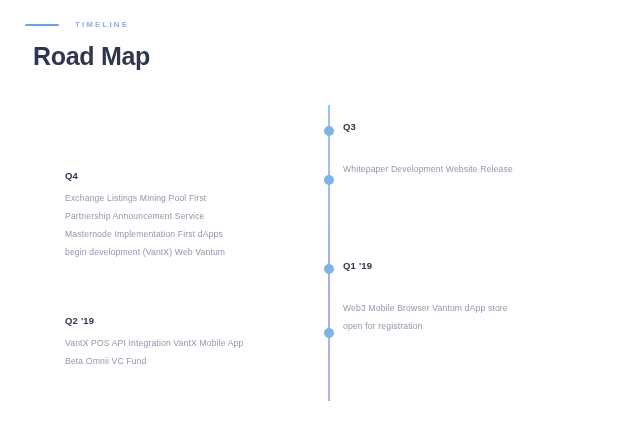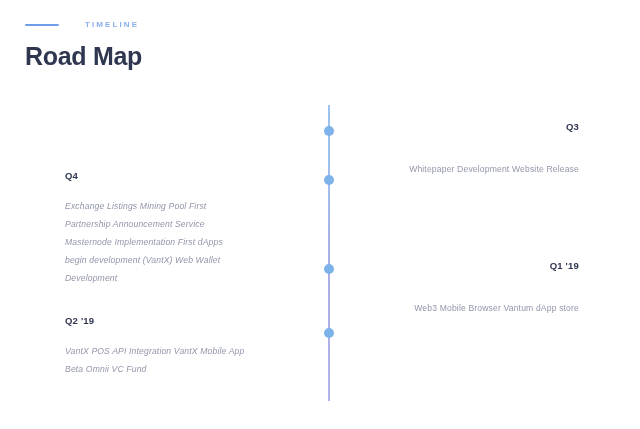--- a/index.html
+++ b/index.html
@@ -20,21 +20,21 @@
   .header {
     position: absolute;
     left: 25px;
     top: 18px;
     width: 400px;
   }
 
   .eyebrow {
     display: flex;
     align-items: center;
-    gap: 26px;
+    gap: 16px;
     height: 14px;
   }
 
   .eyebrow-rule {
     width: 34px;
     height: 2px;
     background: #6f9fe8;
     border-radius: 1px;
   }
 
@@ -46,20 +46,21 @@
     line-height: 1;
   }
 
   .page-title {
     margin-top: 11px;
     font-size: 25px;
     font-weight: bold;
     color: #2f3650;
     letter-spacing: -0.3px;
     line-height: 1.1;
+    margin-left: 8px;
   }
 
   
   .timeline {
     position: absolute;
     left: 0;
     top: 0;
     width: 640px;
     height: 429px;
   }
@@ -87,22 +88,22 @@
     border-radius: 50%;
     background: #7db2ea;
   }
 
   .block {
     position: absolute;
     width: 250px;
   }
 
   .block.right {
-    left: 329px;
-    text-align: right;
+    left: 343px;
+    text-align: left;
   }
 
   .block.left {
     left: 65px;
     width: 252px;
     text-align: left;
   }
 
   .q-label {
     font-size: 9.5px;
@@ -117,21 +118,21 @@
   }
 
   .q-line {
     font-size: 8.6px;
     color: #9296aa;
     line-height: 18px;
     letter-spacing: 0.15px;
     white-space: nowrap;
   }
 
-  .block.left .q-lines { margin-top: 16px; font-style: italic; }
+  .block.left .q-lines { margin-top: 8px; }
 </style>
 </head>
 <body>
 
 <div class="header">
   <div class="eyebrow">
     <span class="eyebrow-rule"></span>
     <span class="eyebrow-label">TIMELINE</span>
   </div>
   <div class="page-title">Road Map</div>
@@ -151,32 +152,32 @@
   </div>
 
   <div class="milestone" style="top:0">
     <span class="dot" style="top:175px"></span>
     <div class="block left" style="top:171px">
       <div class="q-label">Q4</div>
       <div class="q-lines">
         <div class="q-line">Exchange Listings Mining Pool First</div>
         <div class="q-line">Partnership Announcement Service</div>
         <div class="q-line">Masternode Implementation First dApps</div>
-        <div class="q-line">begin development (VantX) Web Wallet</div>
-        <div class="q-line">Development</div>
+        <div class="q-line">begin development (VantX) Web Vantum</div>
       </div>
     </div>
   </div>
 
   <div class="milestone" style="top:0">
     <span class="dot" style="top:264px"></span>
     <div class="block right" style="top:261px">
       <div class="q-label">Q1 '19</div>
       <div class="q-lines">
         <div class="q-line">Web3 Mobile Browser Vantum dApp store</div>
+        <div class="q-line">open for registration</div>
       </div>
     </div>
   </div>
 
   <div class="milestone" style="top:0">
     <span class="dot" style="top:328px"></span>
     <div class="block left" style="top:316px">
       <div class="q-label">Q2 '19</div>
       <div class="q-lines">
         <div class="q-line">VantX POS API Integration VantX Mobile App</div>

